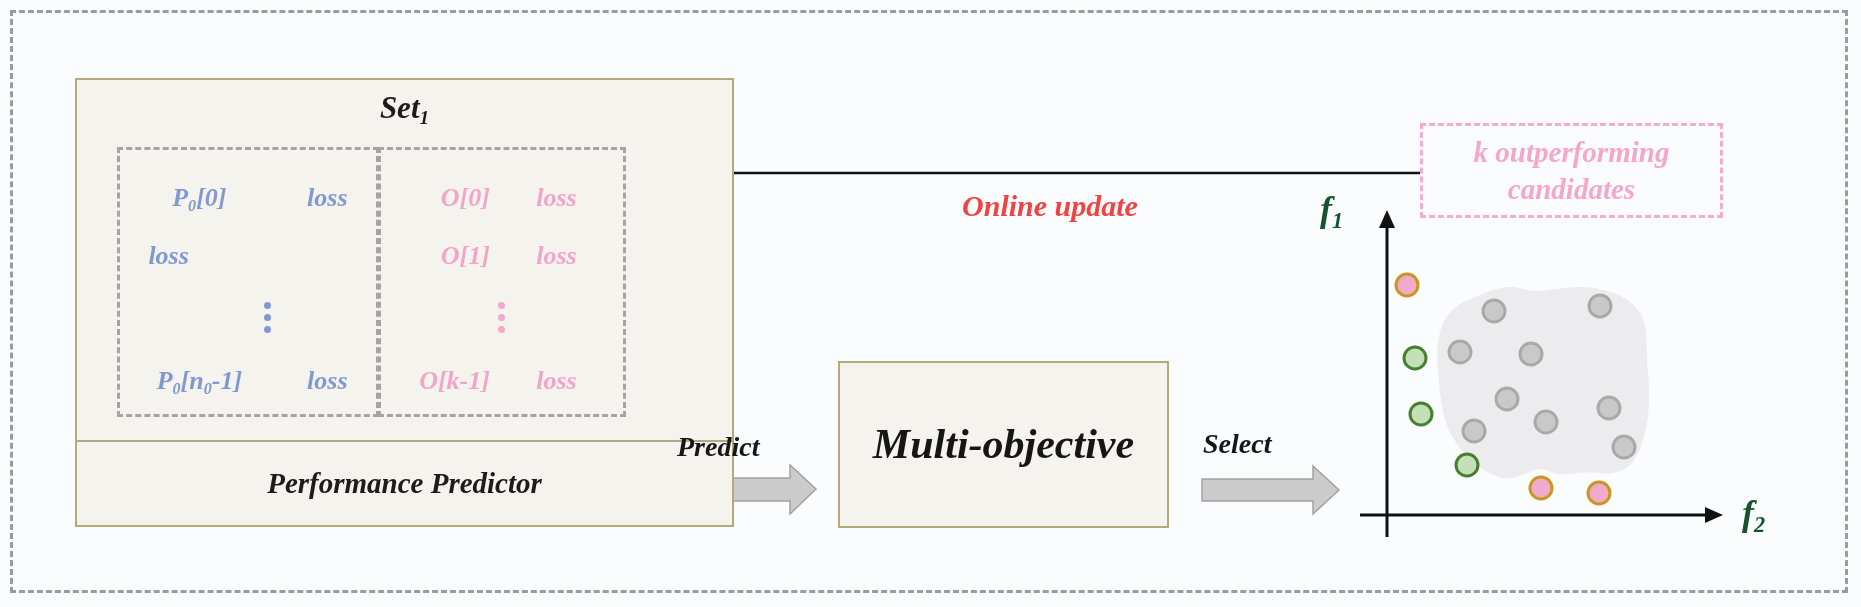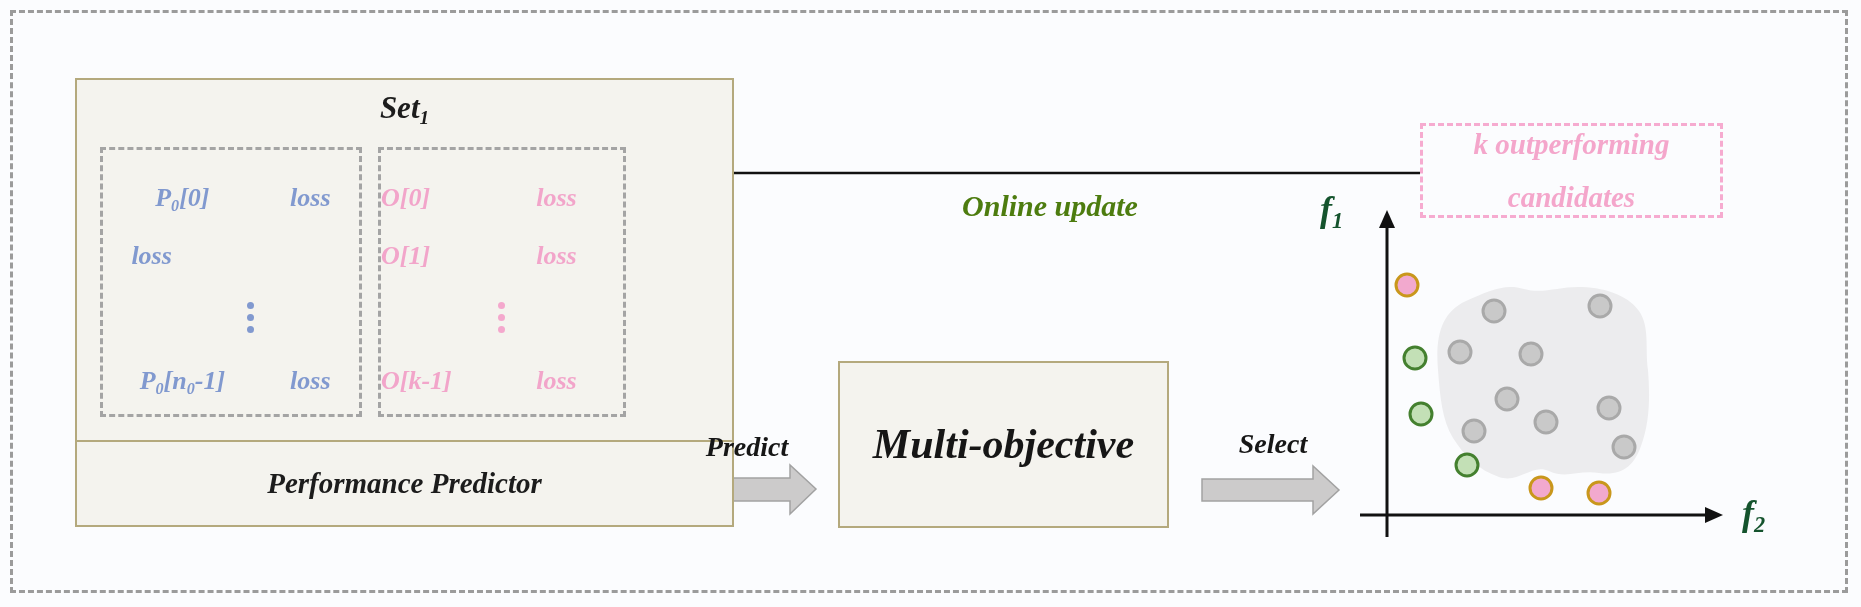--- a/index.html
+++ b/index.html
@@ -27,32 +27,32 @@
   .set-title {
     position:absolute; top:10px; left:0; width:100%;
     text-align:center; font-size:31px; font-weight:bold; font-style:italic; color:#1c1c1c;
   }
   sub.ss { font-size:0.62em; line-height:0; vertical-align:-0.30em; }
 
   .dash-box {
     position:absolute; top:67px; height:270px;
     border:3px dashed #a4a4a4; box-sizing:border-box;
   }
-  .dash-box.left  { left:23px;  width:262px; }
+  .dash-box.left  { left:40px;  width:262px; }
   .dash-box.right { left:301px; width:248px; }
 
   .row {
     position:absolute; left:0; right:0; height:30px;
     display:flex; align-items:center;
     font-size:26px; font-weight:bold; font-style:italic;
   }
   .row.r1 { top:33px; } .row.r2 { top:91px; } .row.r4 { top:216px;font-style:italic; }
   .dash-box.left  .nm { width:62%; text-align:center; }
   .dash-box.left  .ls { width:38%; text-align:center; }
-  .dash-box.right .nm { width:45%; text-align:left; }
+  .dash-box.right .nm { width:45%; text-align:right; }
   .dash-box.right .ls { width:55%; text-align:center; }
   .blue-text { color:#8199cf; }
   .pink-text { color:#f2a5ca; }
 
   .vdots { position:absolute; top:152px; display:flex; flex-direction:column; gap:5px; }
   .vdots i { display:block; width:7px; height:7px; border-radius:50%; }
   .vdots.blue { left:calc(58% - 4px); } .vdots.blue i { background:#8199cf; }
   .vdots.pink { left:calc(50% - 4px); } .vdots.pink i { background:#f4a8cd; }
 
   .predictor-strip {
@@ -65,36 +65,36 @@
   
   .evolution-box {
     position:absolute; left:838px; top:361px; width:331px; height:167px;
     background:#f4f3ee; border:2px solid #b4a97d; box-sizing:border-box;
     display:flex; flex-direction:column; align-items:center; justify-content:center;
     font-size:42px; font-weight:bold; font-style:italic; color:#161616; line-height:1.22;
     text-align:center;
   }
 
   .flow-label {
-    position:absolute; width:140px; text-align:center;
+    position:absolute; width:140px; text-align:left;
     font-size:28px; font-weight:bold; font-style:italic; color:#161616;
   }
   .flow-label.predict { left:677px; top:431px; }
   .flow-label.select  { left:1203px; top:428px; }
 
   .online-update-label {
     position:absolute; left:930px; top:189px; width:240px; text-align:center;
-    font-size:30px; font-weight:bold; font-style:italic; color:#4d7c0f;
+    font-size:30px; font-weight:bold; font-style:italic; color:#ef4444;
   }
 
   
   .candidates-box {
     position:absolute; left:1420px; top:123px; width:303px; height:95px;
     border:3px dashed #f6abd0; box-sizing:border-box;
-    display:flex; flex-direction:column; align-items:center; justify-content:space-between;
+    display:flex; flex-direction:column; align-items:center; justify-content:center;
     font-size:29px; font-weight:bold; font-style:italic; color:#f4a6cb; line-height:1.25;
     text-align:center;
   }
 
   
   .axis-label {
     position:absolute; font-size:36px; font-weight:bold; font-style:italic; color:#14532d;
   }
   .axis-label.f1 { left:1320px; top:188px; }
   .axis-label.f2 { left:1742px; top:492px; }

